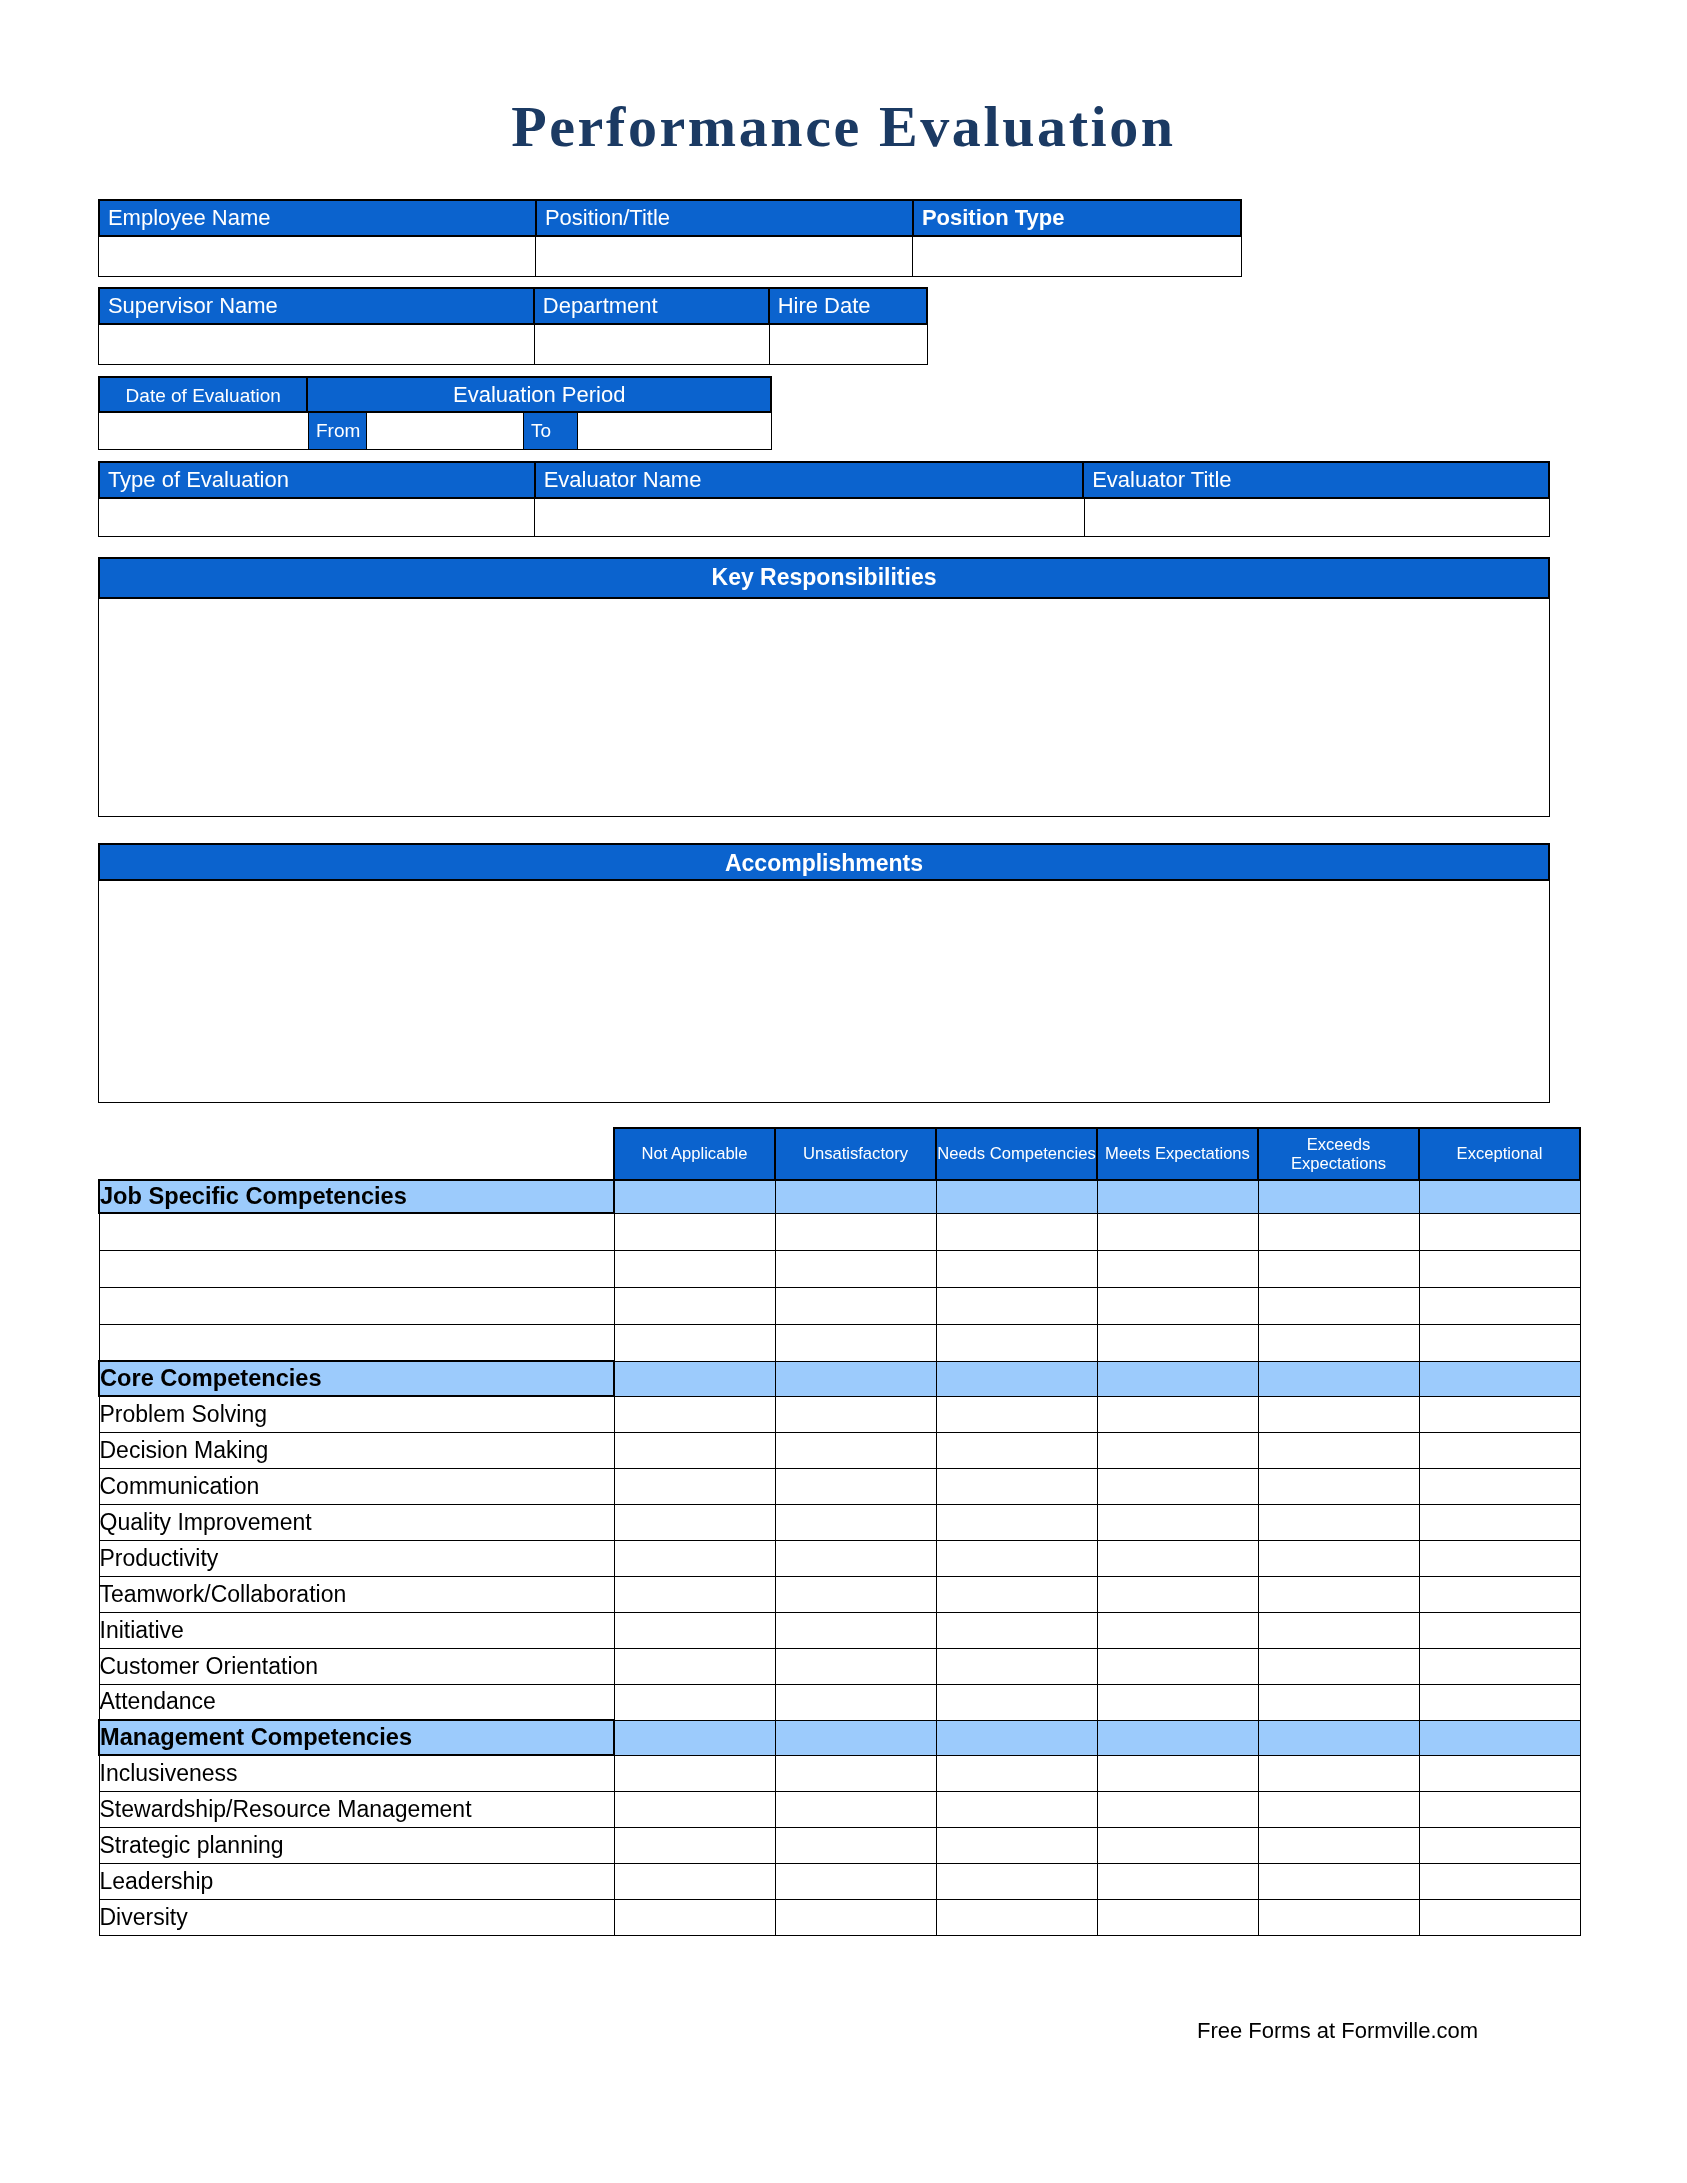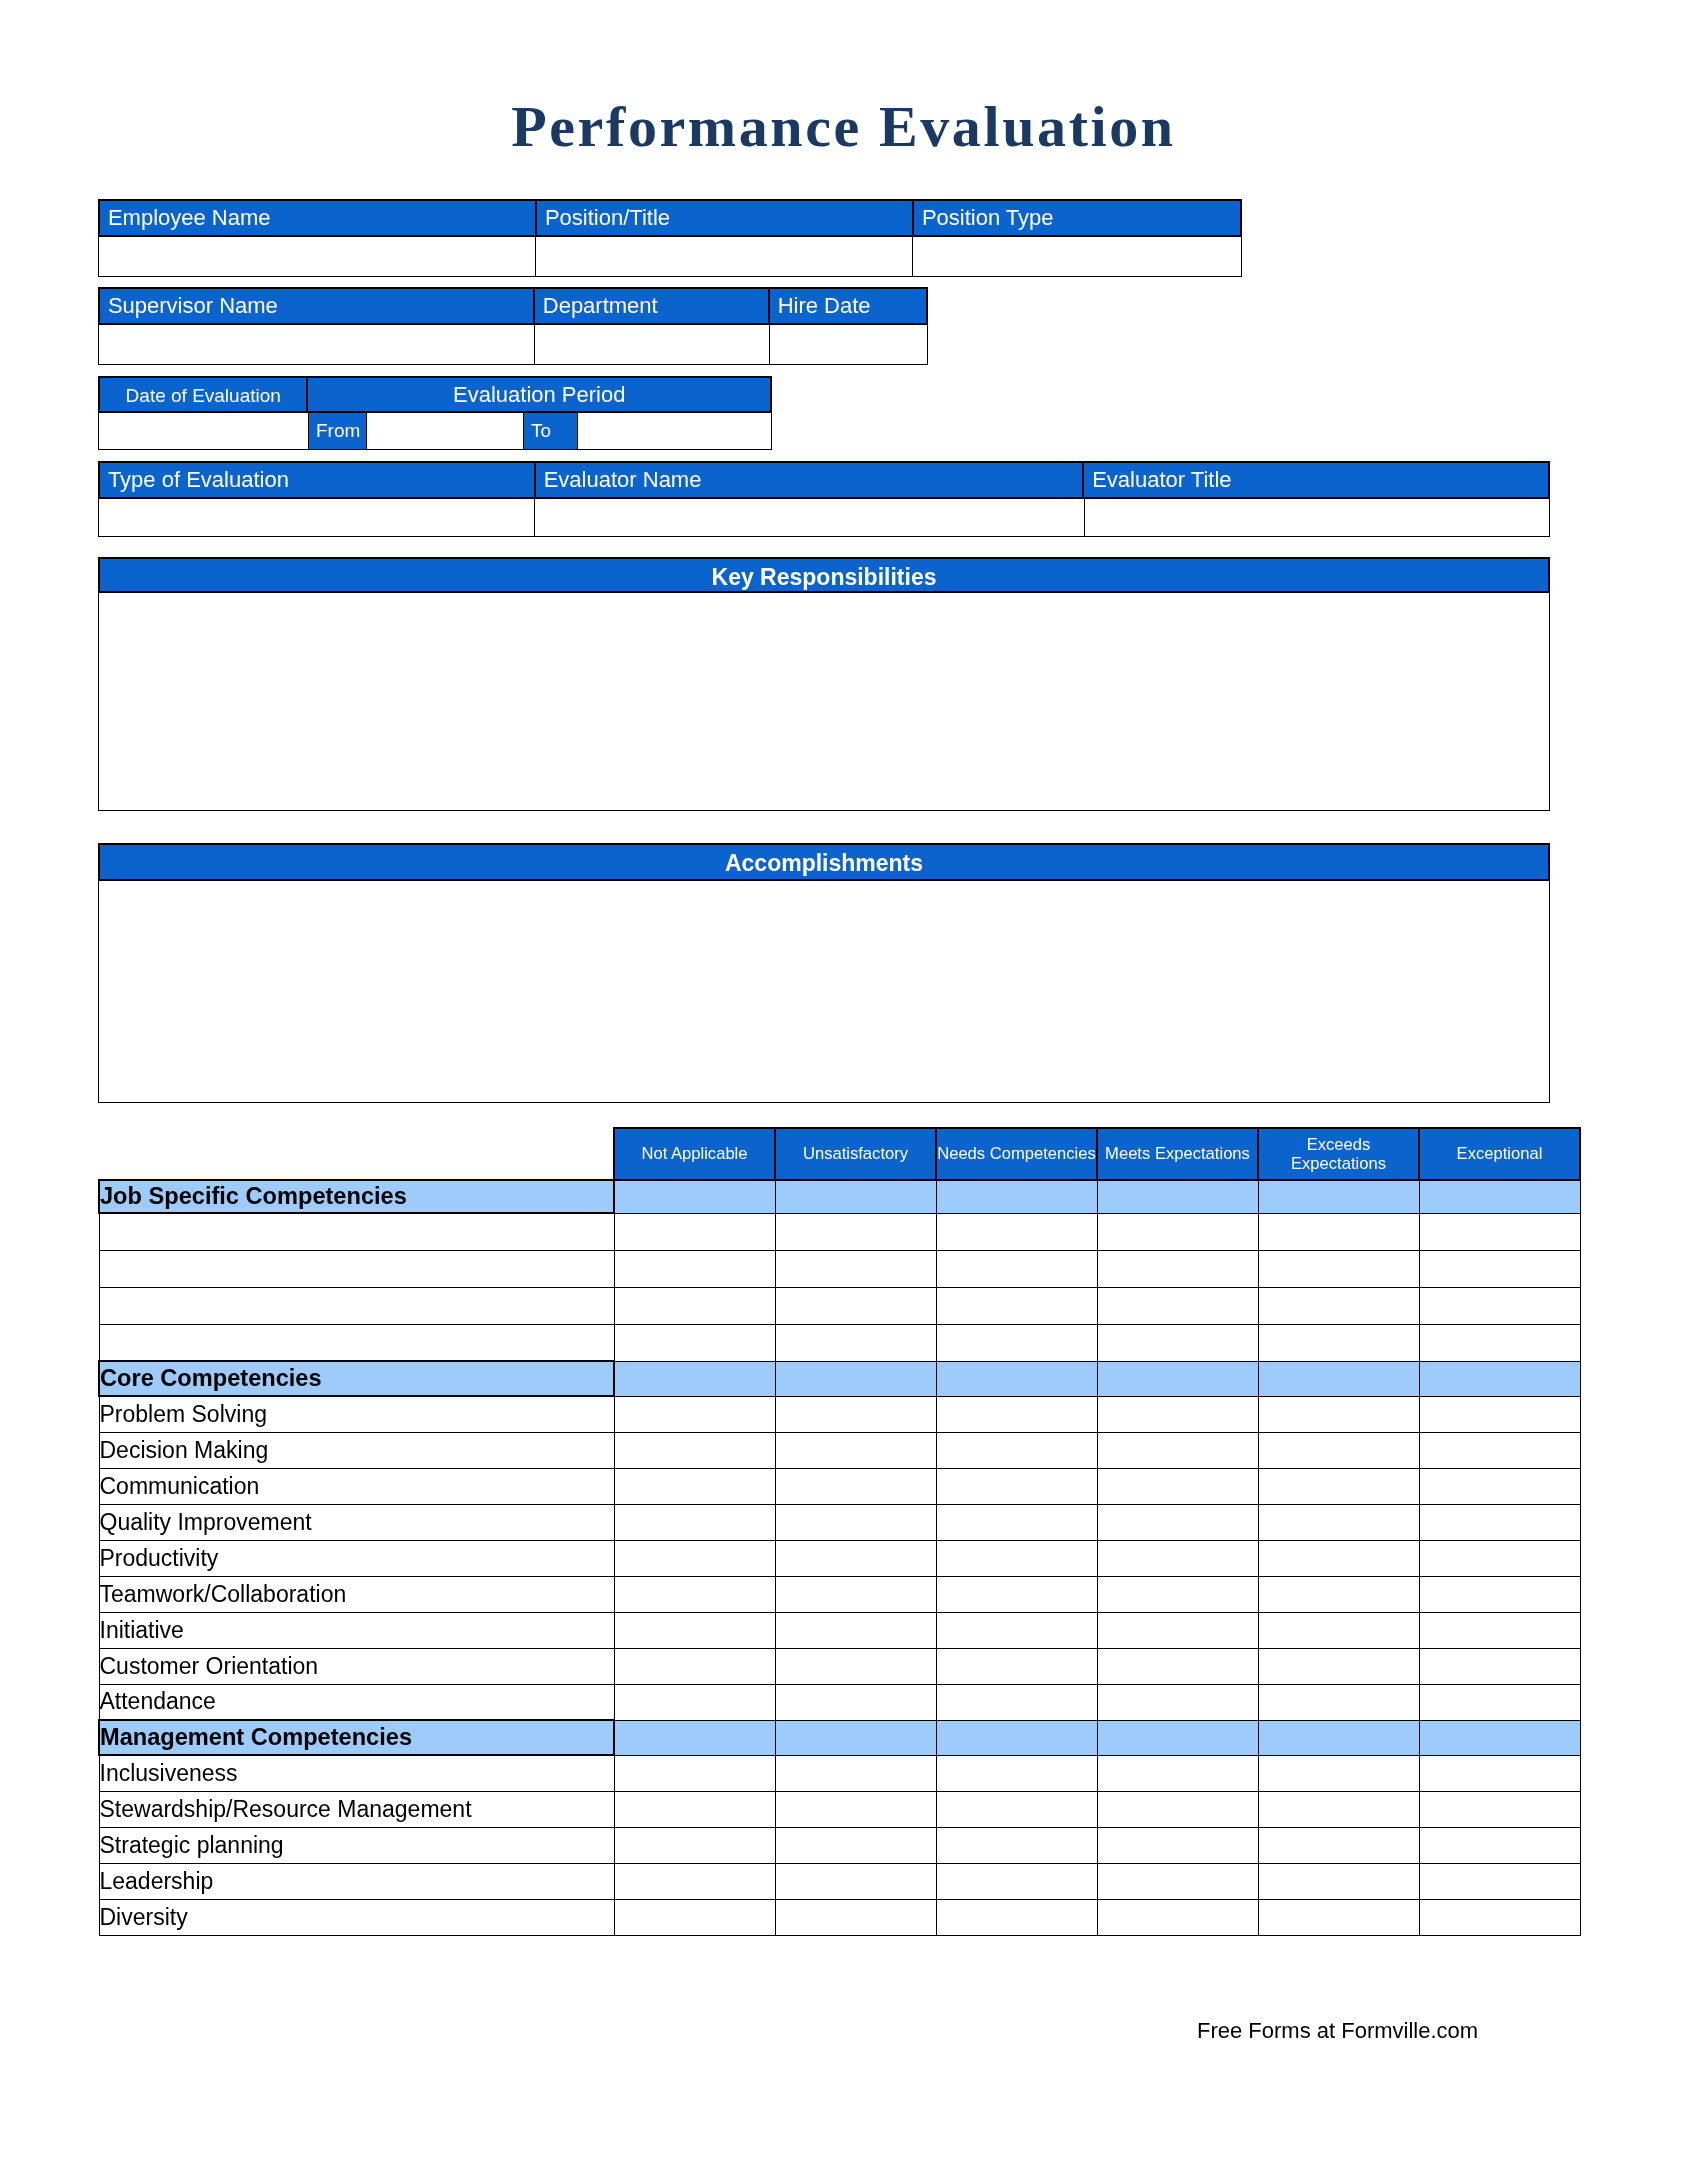--- a/index.html
+++ b/index.html
@@ -177,21 +177,21 @@
 <body>
 
 <div class="page">
 
   <div class="doc-title">Performance Evaluation</div>
 
   <div class="block" style="left:98px; top:199px; width:1144px;">
     <div class="hdr-row" style="height:38px;">
       <div class="hdr-cell" style="width:437px;">Employee Name</div>
       <div class="hdr-cell" style="width:377px;">Position/Title</div>
-      <div class="hdr-cell" style="width:265px;">Position Type</div>
+      <div class="hdr-cell" style="width:265px;font-weight:bold;">Position Type</div>
     </div>
     <div class="inp-row" style="height:40px;">
       <div class="inp-cell" style="width:437px;"></div>
       <div class="inp-cell" style="width:377px;"></div>
       <div class="inp-cell" style="width:325px;"></div>
     </div>
   </div>
 
   <div class="block" style="left:98px; top:287px; width:830px;">
     <div class="hdr-row" style="height:38px;">
@@ -227,21 +227,21 @@
       <div class="hdr-cell" style="width:465px;">Evaluator Title</div>
     </div>
     <div class="inp-row" style="height:38px;">
       <div class="inp-cell" style="width:437px;"></div>
       <div class="inp-cell" style="width:550px;"></div>
       <div class="inp-cell" style="width:465px;"></div>
     </div>
   </div>
 
   <div class="block" style="left:98px; top:557px; width:1452px;">
-    <div class="sect-head" style="height:36px;">Key Responsibilities</div>
+    <div class="sect-head" style="height:42px;">Key Responsibilities</div>
     <div class="sect-body" style="height:218px;"></div>
   </div>
 
   <div class="block" style="left:98px; top:843px; width:1452px;">
     <div class="sect-head" style="height:38px;">Accomplishments</div>
     <div class="sect-body" style="height:222px;"></div>
   </div>
 
   <table class="matrix" style="left:98px; top:1127px; width:1480px;">
     <colgroup>

